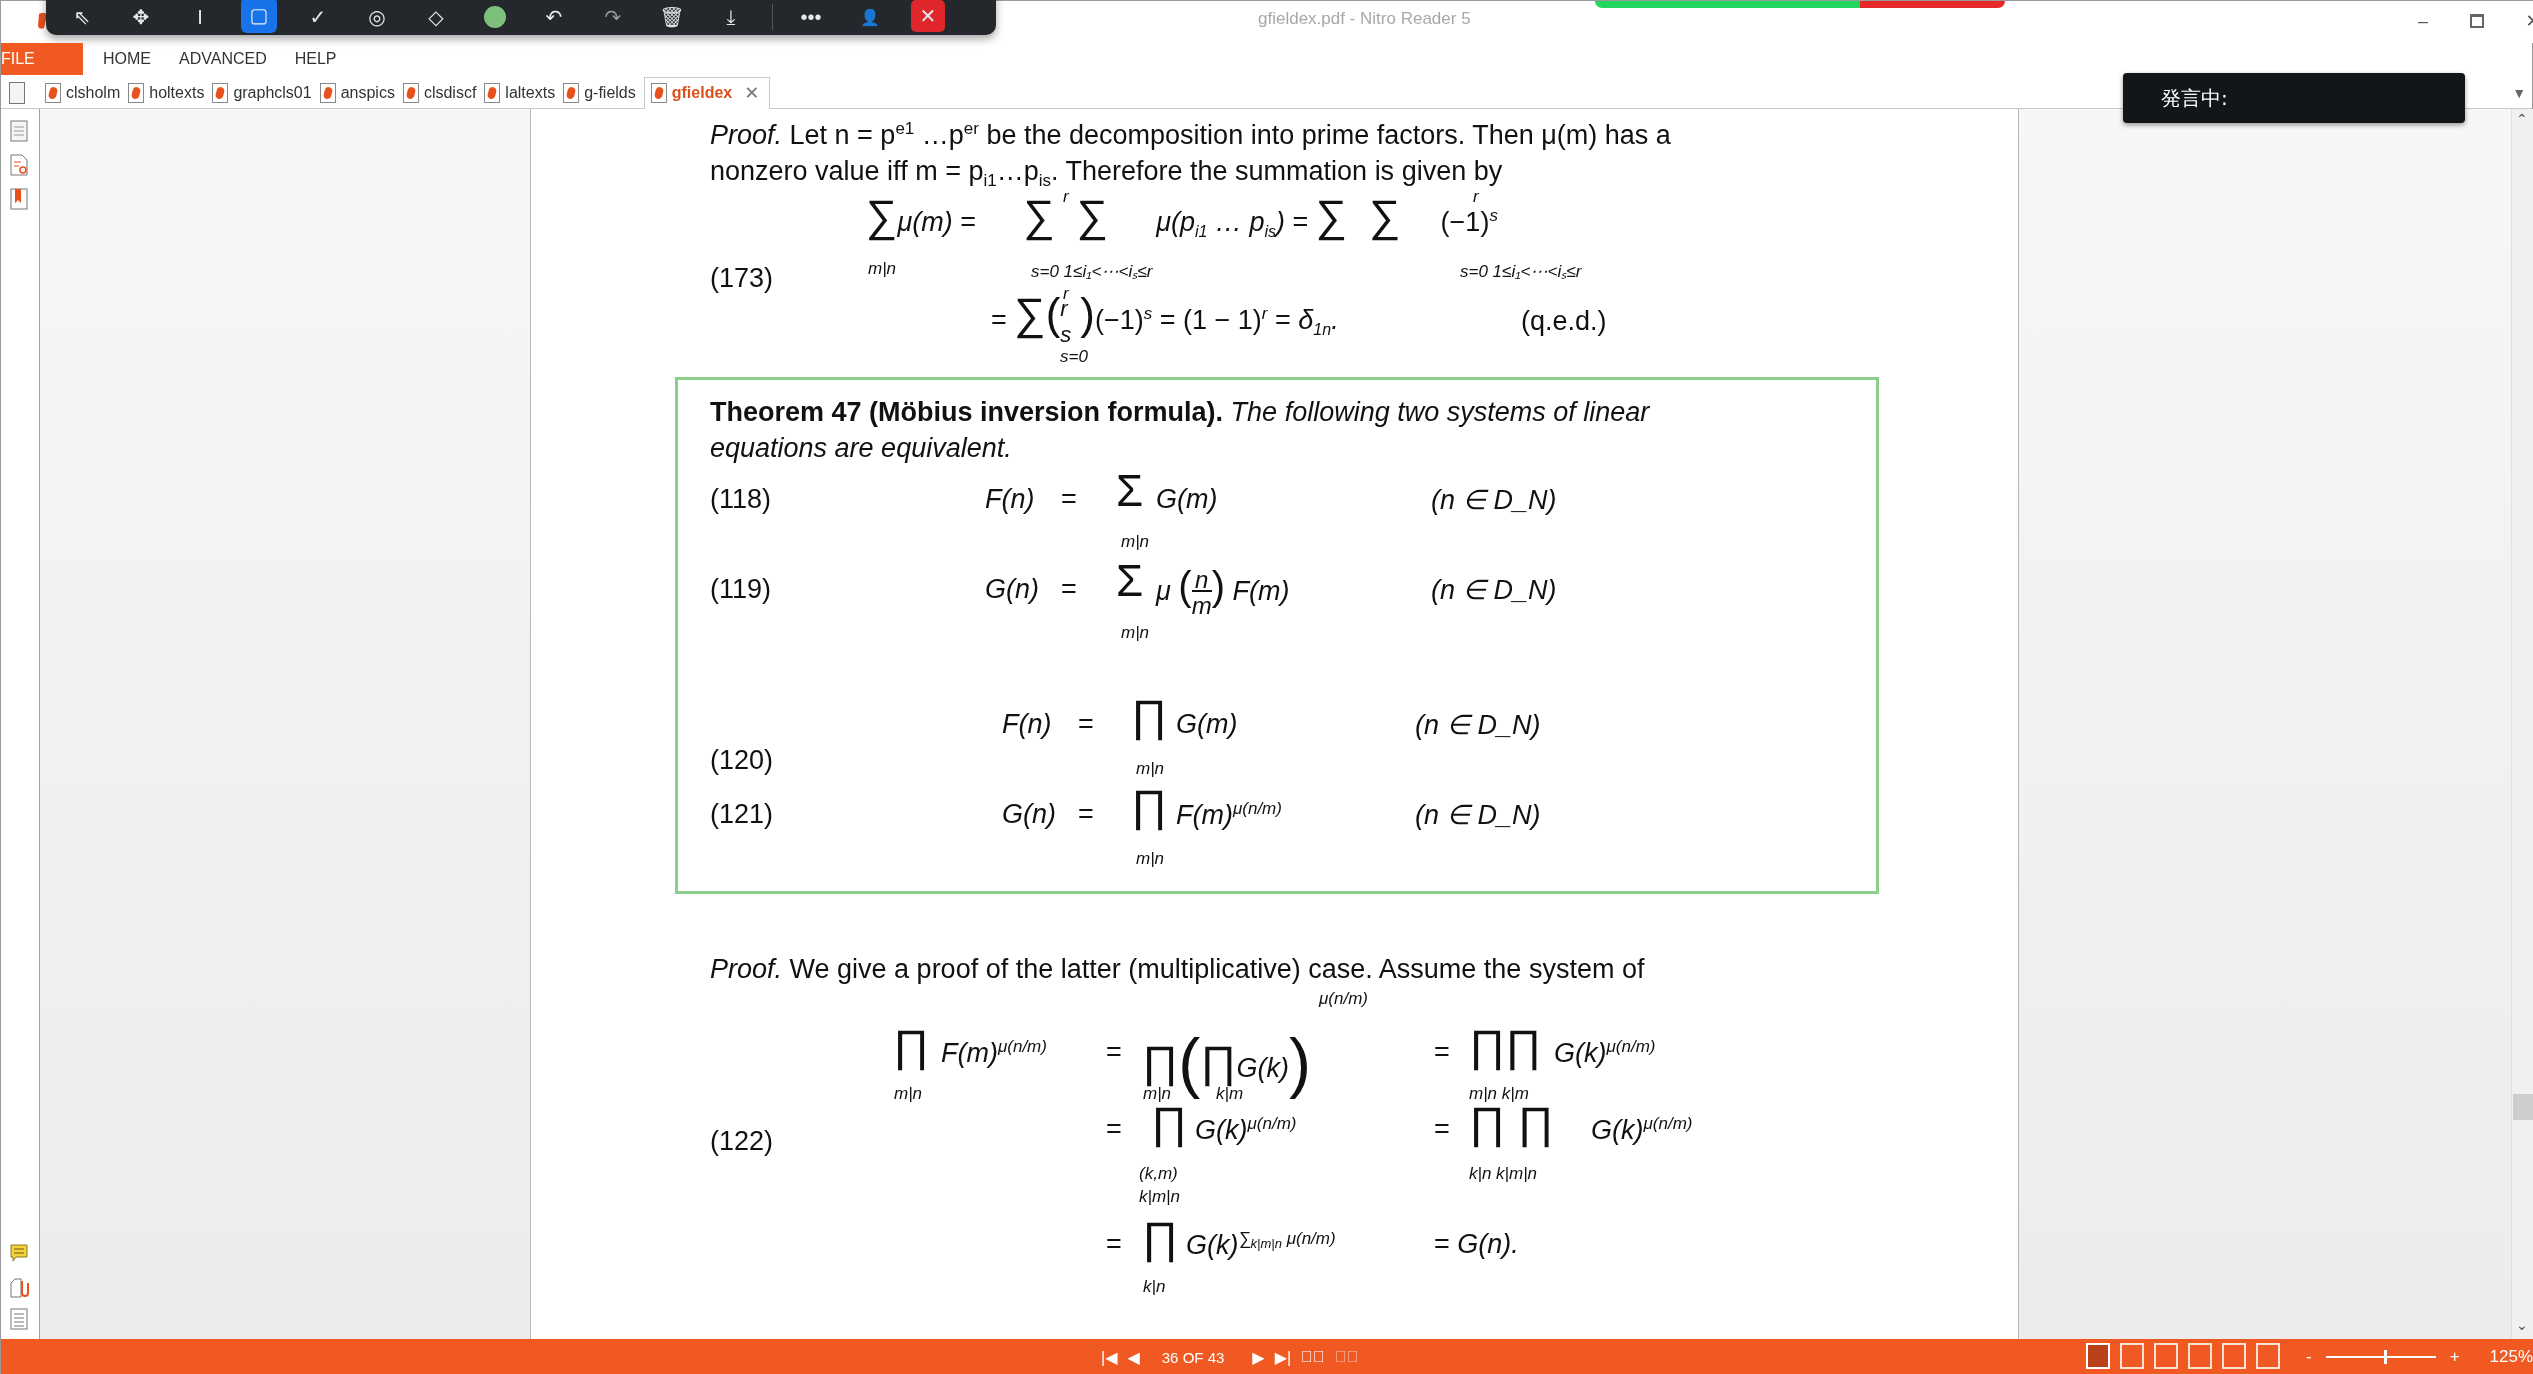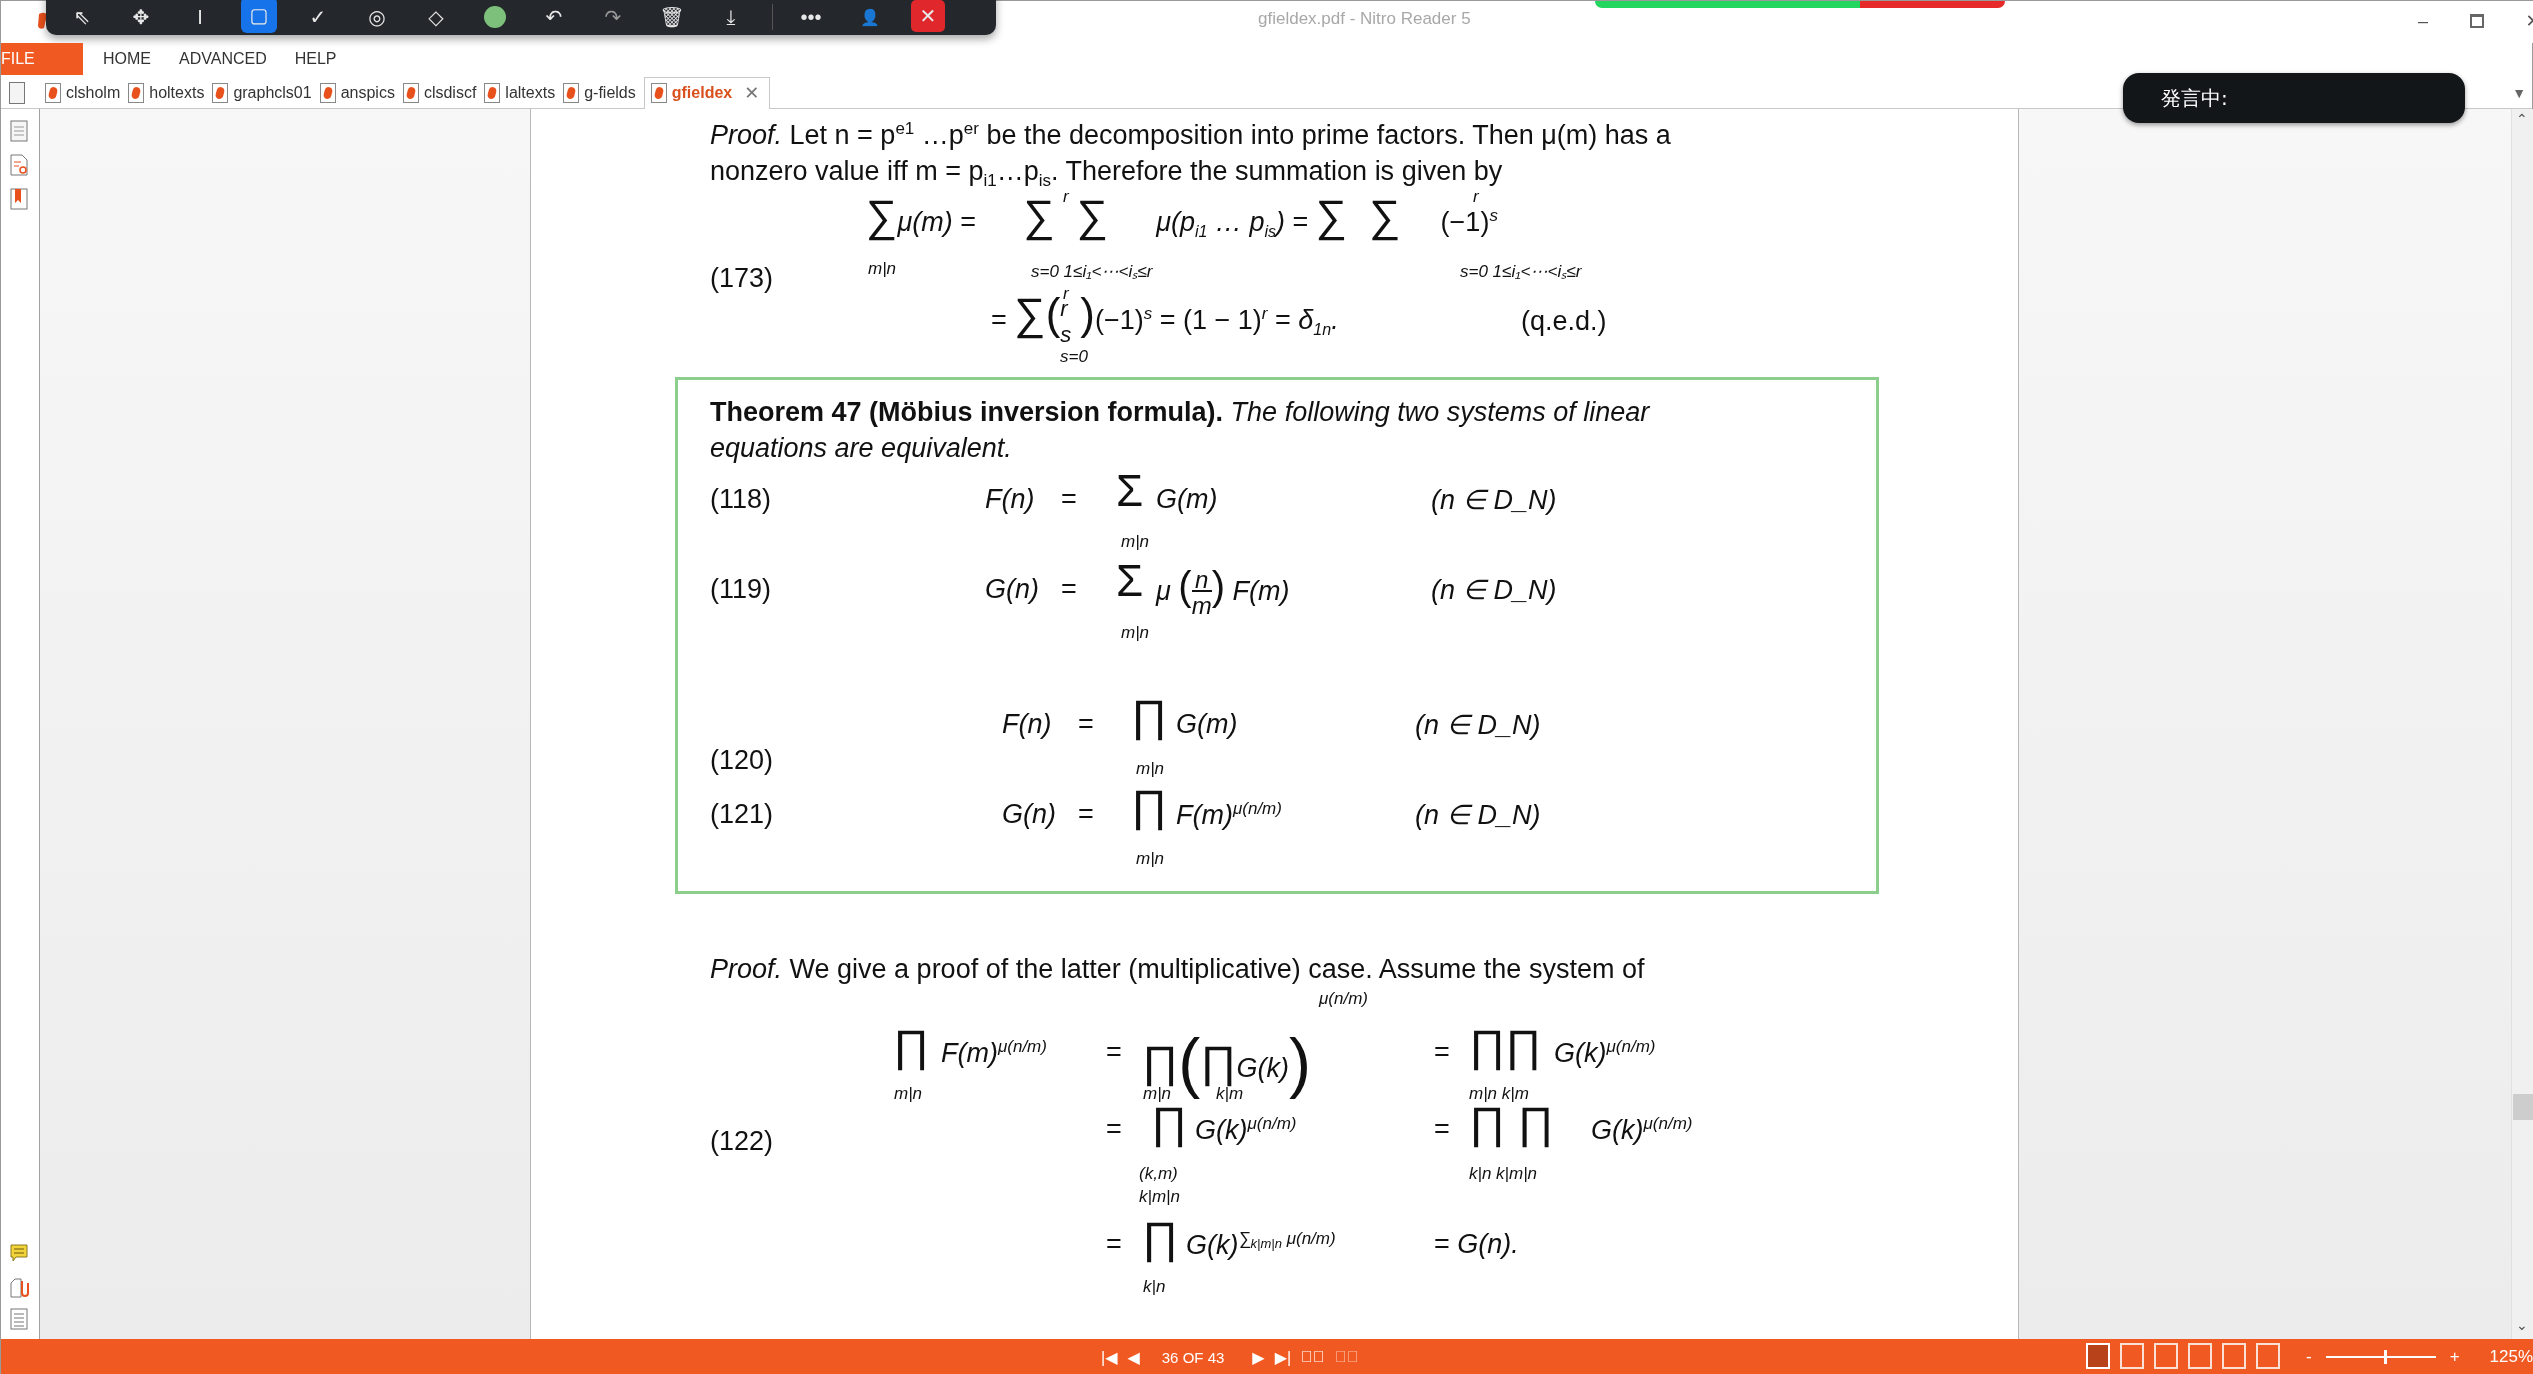--- a/index.html
+++ b/index.html
@@ -66,21 +66,21 @@
   .status { position: absolute; left: 0; top: 1338px; width: 2533px; height: 36px; background: #f05a22; color: #fff; }
   .status .nav { position: absolute; left: 1100px; top: 0; height: 36px; display: flex; align-items: center; font-size: 16px; }
   .status .nav span { margin-right: 10px; }
   .status .views { position: absolute; left: 2085px; top: 4px; display: flex; }
   .status .views div { width: 24px; height: 26px; margin-right: 10px; border: 2px solid #fbe0d5; }
   .status .views div.on { background: #b8421a; border-color: #fff; }
   .status .zoom { position: absolute; left: 2305px; top: 8px; display: flex; align-items: center; font-size: 17px; }
   .status .slider { width: 110px; height: 2px; background: #fff; position: relative; margin: 0 14px; }
   .status .slider::after { content: ""; position: absolute; left: 58px; top: -6px; width: 3px; height: 14px; background: #fff; }
 
-  .speech { position: absolute; left: 2122px; top: 72px; width: 342px; height: 50px; background: #131619; border-radius: 16px; color: #fff; font-size: 20px; line-height: 50px; padding-left: 38px; box-shadow: 0 2px 5px rgba(0,0,0,.4); font-family: "DejaVu Sans", sans-serif; }
+  .speech { position: absolute; left: 2122px; top: 72px; width: 342px; height: 50px; background: #131619; border-radius: 4px; color: #fff; font-size: 20px; line-height: 50px; padding-left: 38px; box-shadow: 0 2px 5px rgba(0,0,0,.4); font-family: "DejaVu Sans", sans-serif; }
 </style>
 </head>
 <body>
 
 <div class="win">
 
   <div class="titlebar">
     <svg class="app-logo" viewBox="0 0 16 22">
         <path d="M4 4 Q10 1 12 5 L9 18 Q4 20 3 16 Z" fill="#e8501c"></path>
       </svg>

